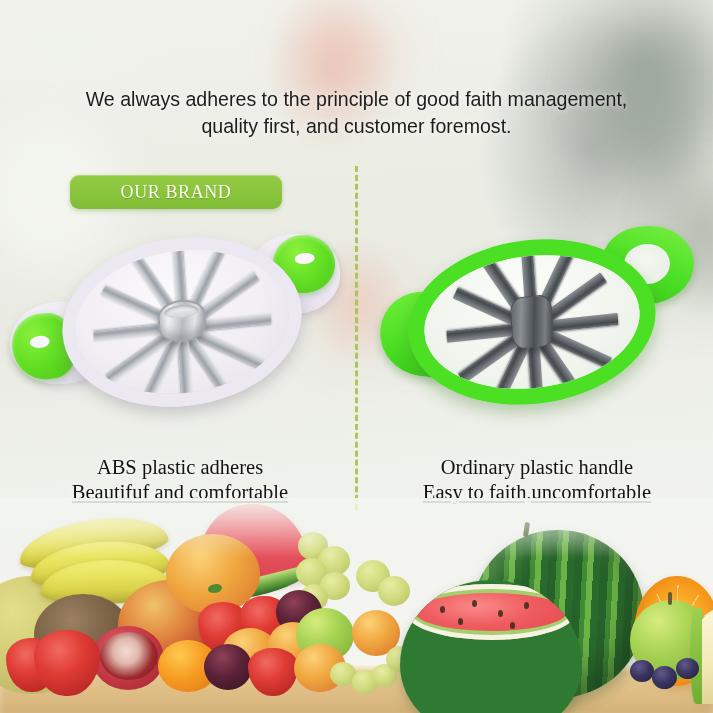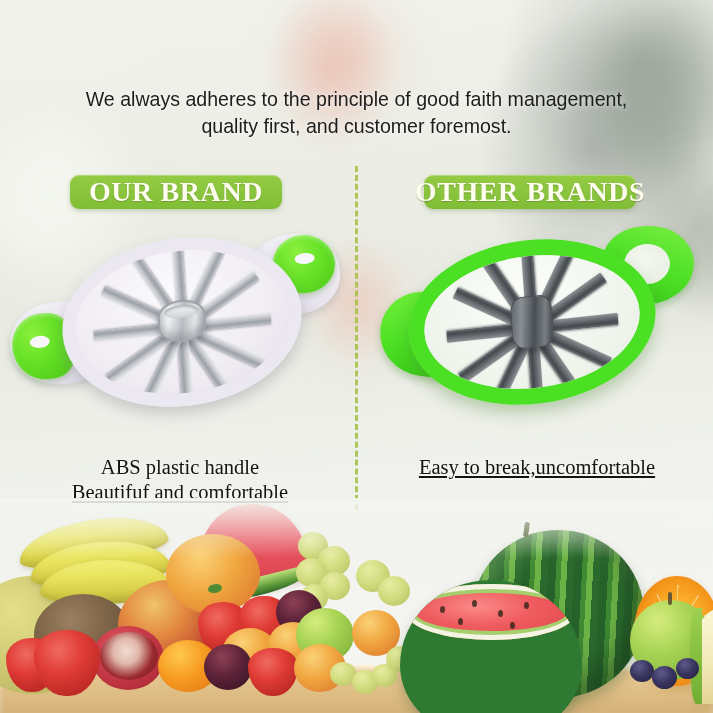--- a/index.html
+++ b/index.html
@@ -67,22 +67,22 @@
   .badge {
     position:absolute;
     height:34px;
     border-radius:9px;
     background:linear-gradient(180deg,#93cb42 0%, #8cc63f 45%, #7fbd34 100%);
     box-shadow:0 2px 5px rgba(90,120,40,.28), inset 0 1px 0 rgba(255,255,255,.25);
     display:flex; align-items:center; justify-content:center;
   }
   .badge span {
     font-family:"Liberation Serif", serif;
-    font-size:28px;
-    font-weight:bold;
+    font-size:18px;
+    font-weight:normal;
     letter-spacing:0.6px;
     color:#fdfcef;
     text-shadow:0 1px 1px rgba(80,110,35,.45);
     white-space:nowrap;
   }
   #badge-ours  { left:70px;  top:175px; width:212px; }
   #badge-other { left:424px; top:175px; width:212px; }
 
   
   .divider {
@@ -406,23 +406,20 @@
   <div class="bg-blurblob" style="left:330px;top:270px;width:70px;height:80px;background:rgba(238,175,158,.30);"></div>
   <div class="bg-blurblob" style="left:-20px;top:120px;width:140px;height:150px;background:rgba(246,248,242,.75);"></div>
 
   <div class="subtitle">
     <span>We always adheres to the principle of good faith management,</span>
     <span class="l2">quality first, and customer foremost.</span>
   </div>
 
   <div class="badge" id="badge-ours">
     <span>OUR BRAND</span>
-  </div>
-  <div class="badge" id="badge-other">
-    <span>OTHER BRANDS</span>
   </div>
 
   <div class="divider"></div>
 
   <div class="slicer" id="prod-left">
     <div class="handle handle-l">
       <div class="grip-arm" style="background:linear-gradient(150deg,#f4f1f7 0%, #eae6f0 55%, #ddd7e6 100%);box-shadow:0 4px 8px rgba(120,115,130,.25);border-radius:52% 48% 45% 55%;"></div>
       <div style="position:absolute;left:2px;top:10px;width:62px;height:66px;border-radius:54% 46% 42% 58%;background:radial-gradient(ellipse at 35% 30%,#8af03c 0%,#63e024 45%,#4cc418 100%);box-shadow:0 3px 6px rgba(70,130,40,.3), inset 0 2px 4px rgba(255,255,255,.4);"></div>
       <div style="position:absolute;left:20px;top:32px;width:20px;height:12px;border-radius:50%;background:#f7f6fa;"></div>
     </div>
@@ -475,25 +472,26 @@
             <div class="blade" style="width: 86px; transform: rotate(180deg) scaleX(1);"></div>
             <div class="blade" style="width: 86px; transform: rotate(210deg) scaleX(1);"></div>
             <div class="blade" style="width: 86px; transform: rotate(240deg) scaleX(1);"></div>
           </div>
       </div>
       <div class="hub"></div>
     </div>
   </div>
 
   <div class="caption" id="caption-left">
-    <span>ABS plastic handle</span>
+    <span>ABS plastic adheres</span>
     <span class="l2">Beautifuf and comfortable</span>
   </div>
   <div class="caption" id="caption-right">
-    <span class="l2">Easy to break,uncomfortable</span>
+    <span>Ordinary plastic handle</span>
+    <span class="l2">Easy to faith,uncomfortable</span>
   </div>
 
   <div class="fruit-band">
     <div class="table-top"></div>
 
     <div class="fruit melon" style="left:-32px;top:78px;width:128px;height:118px;"></div>
     <div class="banana" style="left:18px;top:22px;transform:rotate(-9deg);"></div>
     <div class="banana" style="left:30px;top:44px;transform:rotate(-5deg);width:140px;"></div>
     <div class="banana" style="left:40px;top:62px;transform:rotate(-2deg);width:132px;"></div>
     <div class="fruit kiwi" style="left:34px;top:96px;width:98px;height:82px;"></div>

